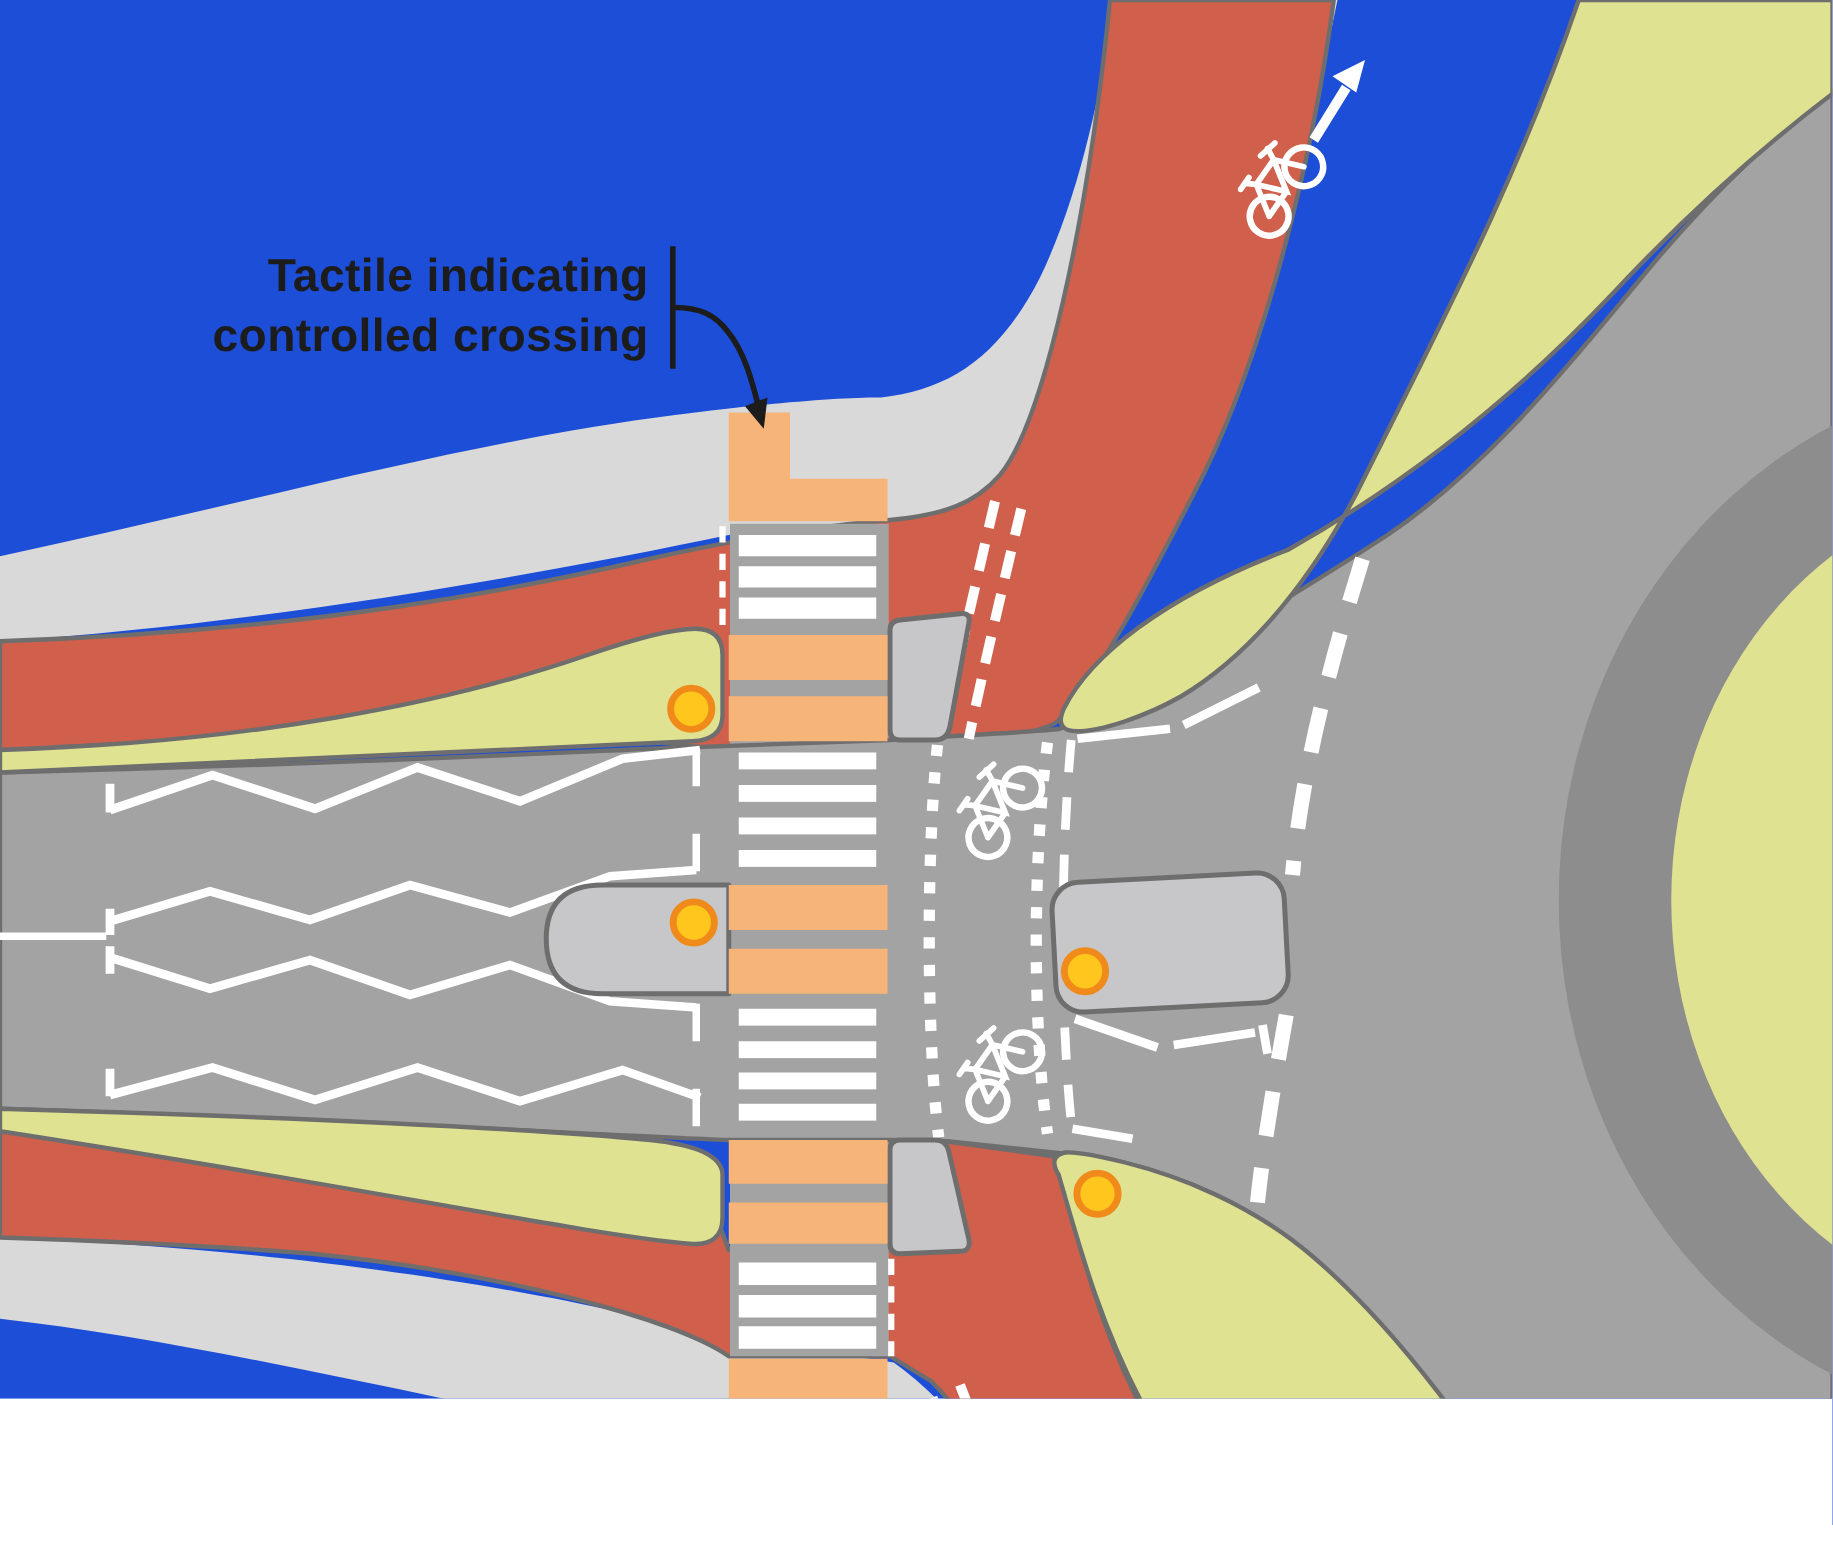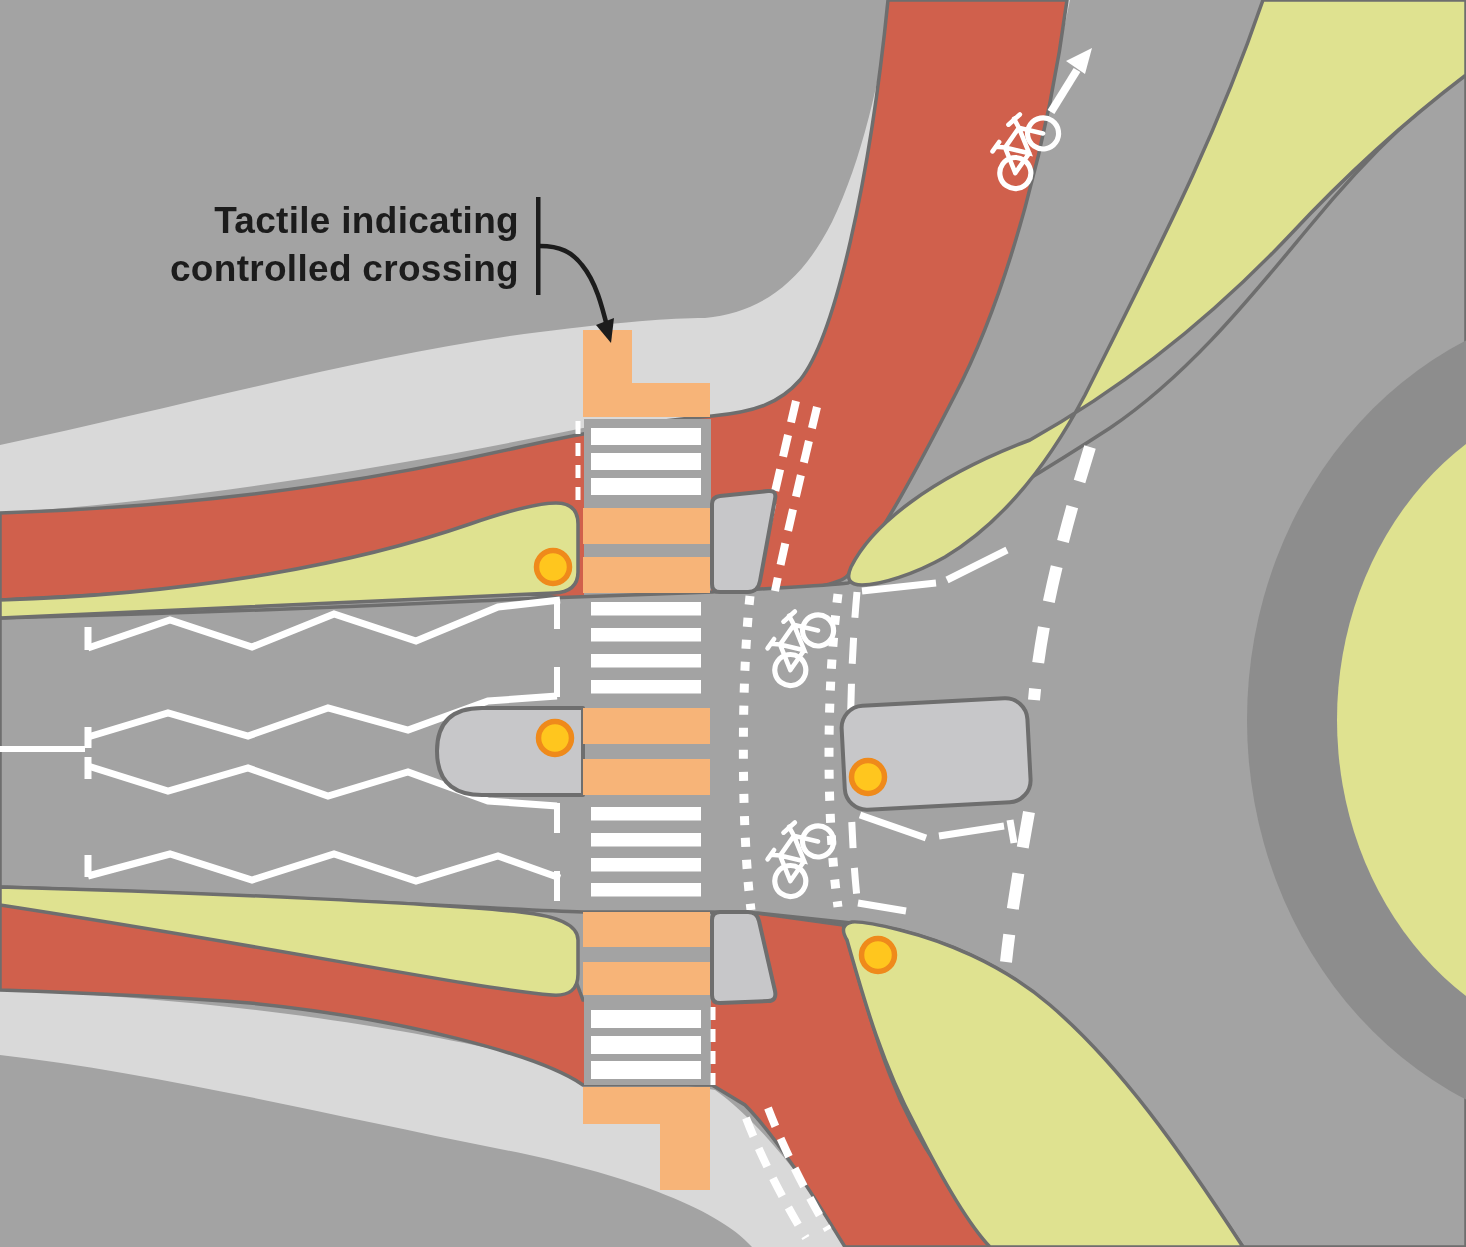--- a/index.html
+++ b/index.html
@@ -1,16 +1,16 @@
 <!DOCTYPE html>
 <html style="--bg: #ffffff; --footpath: #d9d9d9; --road: #a3a3a3; --ring: #8d8d8d; --cycle: #d0604c; --grass: #dfe290; --tactile: #f7b478; --island: #c7c7c9; --outline: #6e6e6e; --marking: #ffffff; --beaconfill: #ffc61e; --beaconring: #ef8a1b; --text: #1c1c1c;"><head>
 <meta charset="utf-8">
 <style>
   html,body{margin:0;padding:0;background:#ffffff;}
-  .stage{position:relative;width:1466px;height:1247px;overflow:hidden;background:#a3a3a3;
+  .stage{position:relative;width:1466px;height:1119px;overflow:hidden;background:#1d4ed8;
          font-family:"Liberation Sans", sans-serif;text-align:right;}
   svg{display:block;}
   .annotation-text{font-family:"Liberation Sans", sans-serif;font-weight:600;
                    font-size:37px;letter-spacing:.3px;}
 </style>
 </head>
 <body>
 
 <div class="stage">
 <svg width="1466" height="1247" viewBox="0 0 1466 1247">

